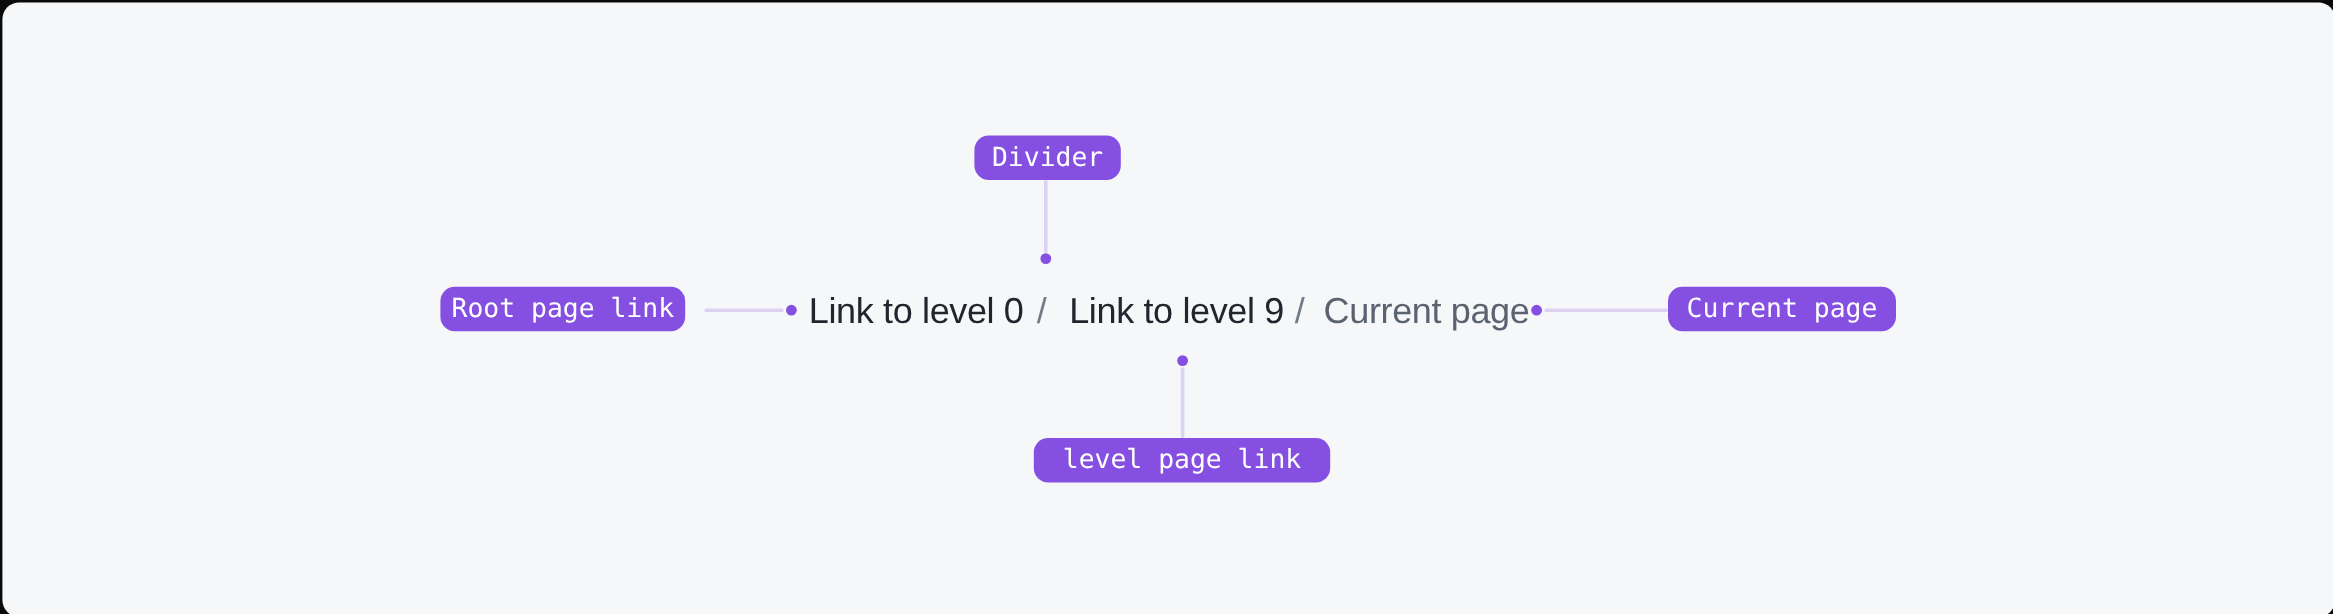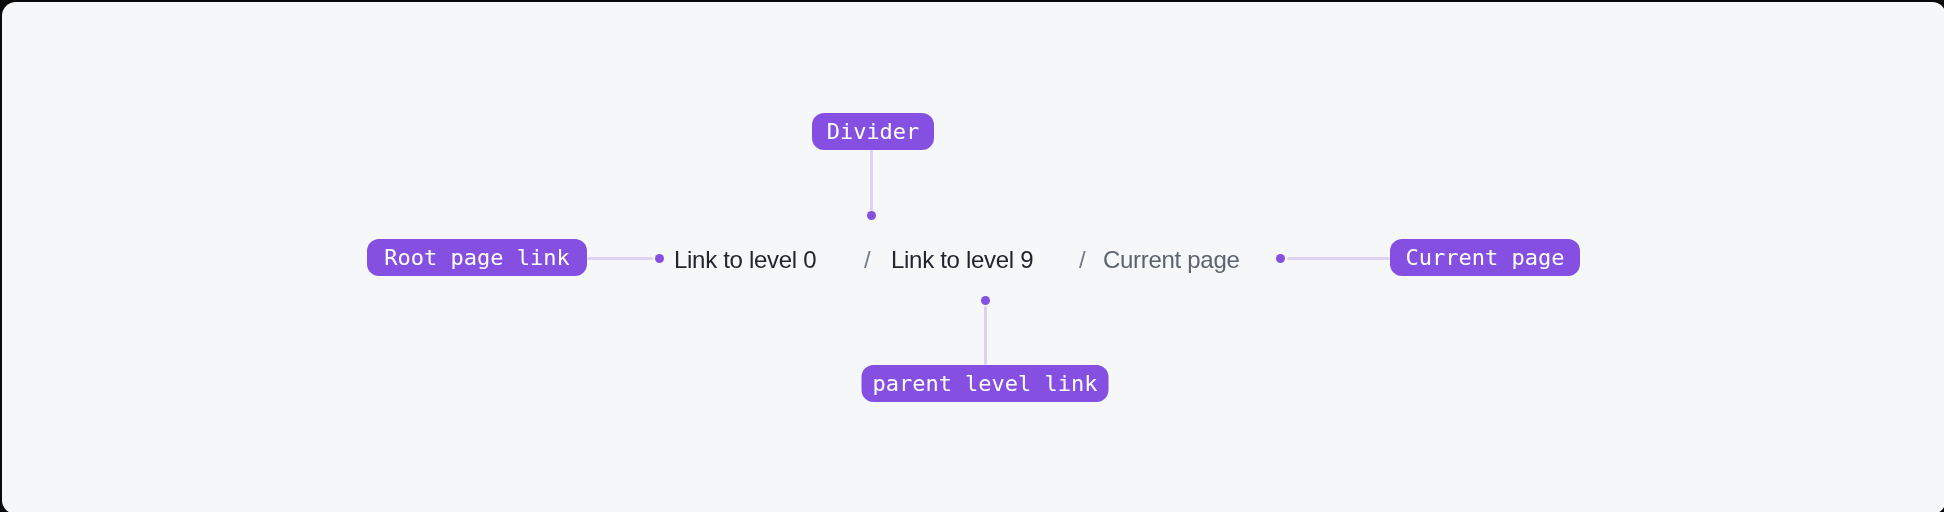--- a/index.html
+++ b/index.html
@@ -53,51 +53,51 @@
     background: var(--connector);
     border-radius: 2px;
   }
   .h-line { height: 3px; }
   .v-line { width: 3px; }
   .crumb {
     position: absolute;
     top: 239px;
     height: 36px;
     line-height: 36px;
-    font-size: 24px;
+    font-size: 30px;
     letter-spacing: -0.3px;
     white-space: nowrap;
   }
   .crumb-link { color: var(--link-text); text-decoration: none; cursor: pointer; }
   .crumb-sep { color: var(--separator-text); }
   .crumb-current { color: var(--current-text); }
   .centered-x { transform: translateX(-50%); }
 </style>
 </head>
 <body>
 
 <div class="canvas">
 
   <div class="pill centered-x" style="left: 871px; top: 111px; width: 122px;">Divider</div>
   <div class="line v-line" style="left: 868px; top: 148px; height: 61px;"></div>
   <div class="dot" style="left: 865px; top: 209px;"></div>
 
-  <div class="pill" style="left: 365px; top: 237px; width: 220px;">Root page link</div>
+  <div class="pill" style="left: 365px; top: 237px; width: 204px;">Root page link</div>
   <div class="line h-line" style="left: 585px; top: 255px; width: 66px;"></div>
   <div class="dot" style="left: 653px; top: 252px;"></div>
 
   <nav>
     <a class="crumb crumb-link" style="left: 671px;">Link to level 0</a>
     <span class="crumb crumb-sep" style="left: 861px;">/</span>
     <a class="crumb crumb-link" style="left: 888px;">Link to level 9</a>
     <span class="crumb crumb-sep" style="left: 1076px;">/</span>
     <span class="crumb crumb-current" style="left: 1100px;">Current page</span>
   </nav>
 
   <div class="dot" style="left: 1274px; top: 252px;"></div>
   <div class="line h-line" style="left: 1285px; top: 255px; width: 103px;"></div>
   <div class="pill" style="left: 1388px; top: 237px; width: 190px;">Current page</div>
 
   <div class="dot" style="left: 979px; top: 294px;"></div>
   <div class="line v-line" style="left: 982px; top: 304px; height: 59px;"></div>
-  <div class="pill centered-x" style="left: 983px; top: 363px; width: 247px;">parent level link</div>
+  <div class="pill centered-x" style="left: 983px; top: 363px; width: 247px;">level page link</div>
 
 </div>
 
 </body></html>

